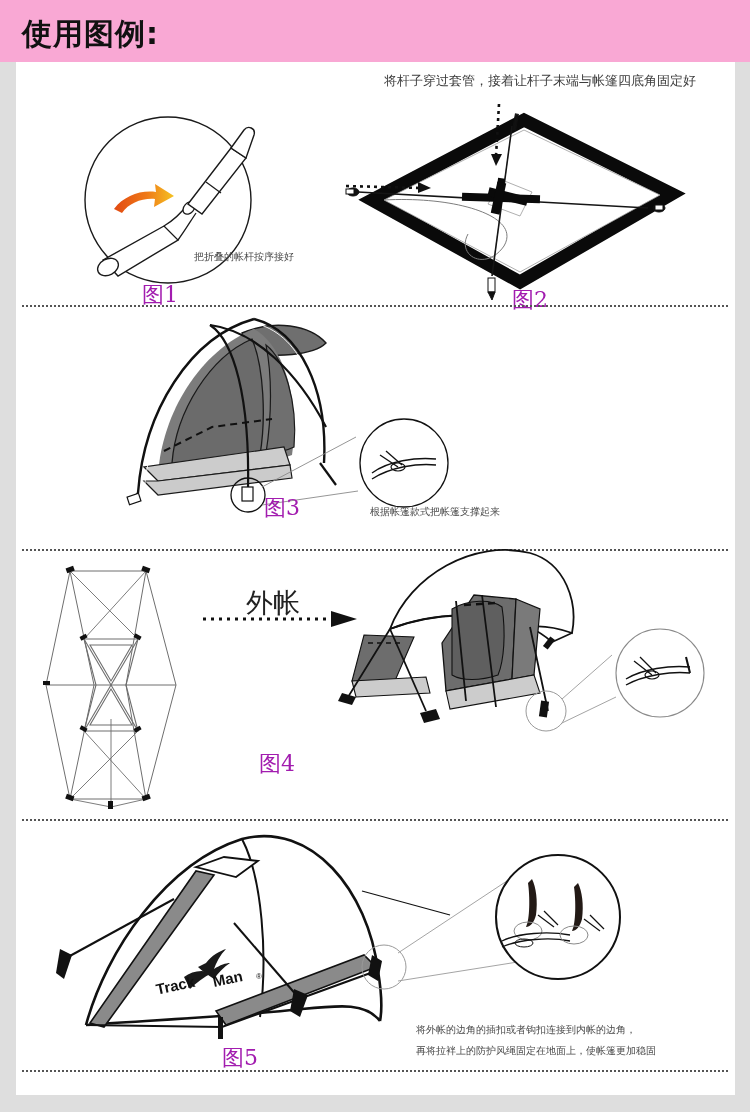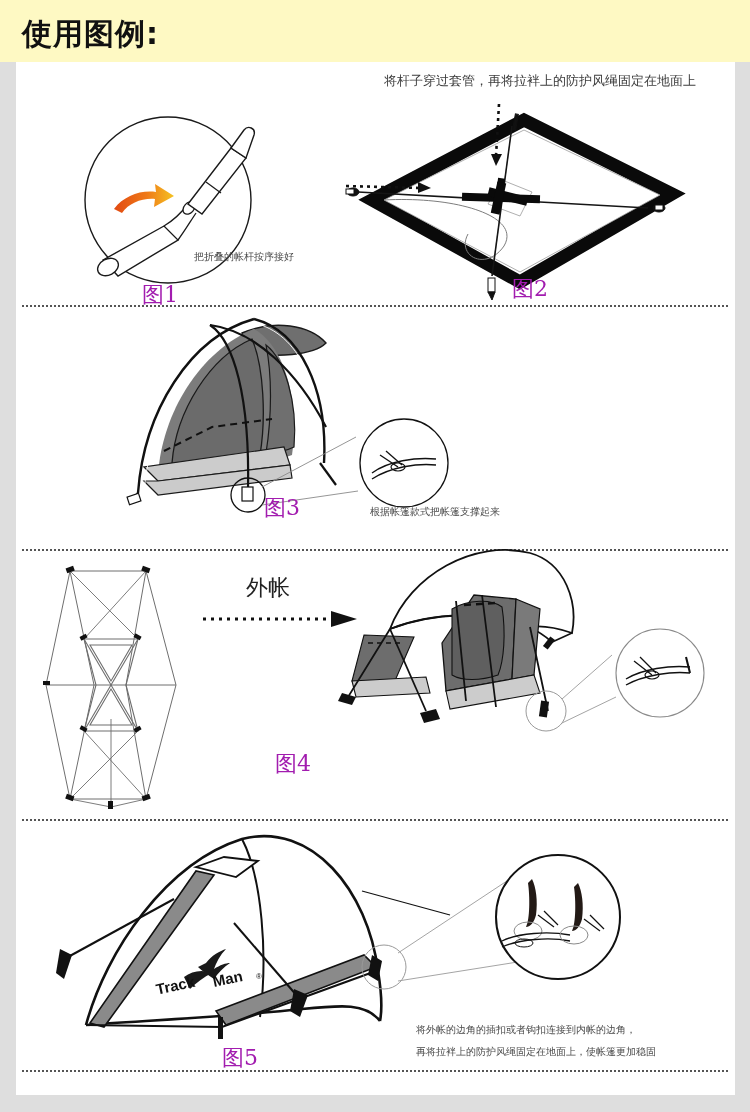--- a/index.html
+++ b/index.html
@@ -6,21 +6,21 @@
   body{
     width:750px;height:1112px;
     background:#dedede;
     font-family:"Liberation Serif","DejaVu Serif",serif;
     overflow:hidden;
   }
   #page{position:relative;width:750px;height:1112px;}
 
   .header{
     position:absolute;left:0;top:0;width:750px;height:62px;
-    background:#fef9c3;
+    background:#f9a8d4;
   }
   .header-title{
     position:absolute;left:22px;top:14px;
     font-size:30px;font-weight:bold;color:#111;
     letter-spacing:1px;
     font-family:"DejaVu Sans","Liberation Sans",sans-serif;
   }
 
   .panel{
     position:absolute;left:16px;top:62px;width:719px;height:1033px;
@@ -40,23 +40,24 @@
     line-height:18px;
   }
   .figlabel{
     position:absolute;
     font-size:22px;color:#a21caf;
     font-family:"DejaVu Serif","Liberation Serif",serif;
     white-space:nowrap;
   }
   .bigcap{
     position:absolute;
-    font-size:22px;color:#222;
+    font-size:27px;color:#222;
     font-family:"DejaVu Serif","Liberation Serif",serif;
     white-space:nowrap;
+    margin-top:12px;
   }
   .topcap{
     position:absolute;
     font-size:13px;color:#3d3d3d;
     font-family:"DejaVu Serif","Liberation Serif",serif;
     white-space:nowrap;
   }
   svg{display:block;overflow:visible;}
 </style>
 </head>
@@ -93,21 +94,21 @@
             <stop offset="55%" stop-color="#ef7a18"></stop>
             <stop offset="100%" stop-color="#f5c322"></stop>
           </linearGradient>
         </defs>
         <path d="M58,101 C68,88 84,82 100,84 L99,76 L118,88 L98,99 L99,91 C86,90 73,95 66,105 Z" fill="url(#arrGrad)"></path>
       </svg>
 
       <div class="cap" style="left:178px;top:186px;">把折叠的帐杆按序接好</div>
       <div class="figlabel" style="left:126px;top:218px;">图1</div>
 
-      <div class="topcap" style="left:368px;top:10px;">将杆子穿过套管，再将拉袢上的防护风绳固定在地面上</div>
+      <div class="topcap" style="left:368px;top:10px;">将杆子穿过套管，接着让杆子末端与帐篷四底角固定好</div>
 
       <svg style="position:absolute;left:320px;top:34px;" width="380" height="205" viewBox="0 0 380 205">
 
         <path d="M188,24 L336,98 L184,186 L36,104 Z" fill="none" stroke="#0a0a0a" stroke-width="13" stroke-linejoin="miter"></path>
 
         <path d="M188,34 L324,99 L184,176 L48,104 Z" fill="#ffffff" stroke="none"></path>
 
         <path d="M188,34 L48,104" fill="none" stroke="#9a9a9a" stroke-width="0.8"></path>
         <path d="M188,34 L324,99" fill="none" stroke="#9a9a9a" stroke-width="0.8"></path>
         <path d="M184,176 L48,104" fill="none" stroke="#9a9a9a" stroke-width="0.8"></path>
@@ -144,21 +145,21 @@
           <line x1="163" y1="8" x2="160" y2="60"></line>
         </g>
         <path d="M155,58 L166,58 L160,70 Z" fill="#111"></path>
 
         <g stroke="#111" stroke-width="2.6" stroke-dasharray="3,4" fill="none">
           <line x1="10" y1="90" x2="84" y2="92"></line>
         </g>
         <path d="M82,86 L82,97 L95,92 Z" fill="#111"></path>
       </svg>
 
-      <div class="figlabel" style="left:496px;top:212px;">图2</div>
+      <div class="figlabel" style="left:496px;top:223px;">图2</div>
     </div>
 
     <div class="divider" style="top:243px;"></div>
 
     <div class="fig" style="left:0;top:245px;width:656px;height:240px;">
 
       <svg style="position:absolute;left:98px;top:8px;" width="330" height="215" viewBox="0 0 330 215">
 
         <path d="M128,18 C160,4 196,10 212,28 C200,40 160,44 132,36 Z" fill="#6f6f6f" stroke="#1a1a1a" stroke-width="1.4"></path>
 
@@ -287,21 +288,21 @@
           <circle cx="326" cy="122" r="44" fill="#fff" stroke="#8a8a8a" stroke-width="1.1"></circle>
           <path d="M292,128 C308,118 336,114 356,116" fill="none" stroke="#111" stroke-width="1.4"></path>
           <path d="M292,134 C310,124 338,120 356,122" fill="none" stroke="#111" stroke-width="1.4"></path>
           <ellipse cx="318" cy="124" rx="7" ry="4" fill="none" stroke="#111" stroke-width="1.2"></ellipse>
           <path d="M300,110 L318,124" fill="none" stroke="#111" stroke-width="1.3"></path>
           <path d="M306,106 L322,122" fill="none" stroke="#111" stroke-width="1.3"></path>
           <path d="M352,106 L356,122" fill="none" stroke="#111" stroke-width="2"></path>
         </g>
       </svg>
 
-      <div class="figlabel" style="left:259px;top:198px;">图4</div>
+      <div class="figlabel" style="left:243px;top:198px;">图4</div>
     </div>
 
     <div class="divider" style="top:757px;"></div>
 
     <div class="fig" style="left:0;top:759px;width:719px;height:274px;">
 
       <svg style="position:absolute;left:30px;top:10px;" width="560" height="220" viewBox="0 0 560 220">
 
         <path d="M40,194 C60,120 120,32 196,8 C266,-10 322,60 332,140 C336,164 336,180 334,190" fill="none" stroke="#111" stroke-width="2.6"></path>
         <path d="M40,194 C92,190 180,186 256,178 C296,174 320,172 334,190" fill="none" stroke="#111" stroke-width="2.6"></path>
@@ -352,19 +353,19 @@
           <path d="M532,52 C536,60 538,74 536,88 C534,96 530,100 526,100 C530,92 530,70 528,56 Z" fill="#231a16"></path>
           <ellipse cx="528" cy="104" rx="14" ry="9" fill="none" stroke="#8a8a8a" stroke-width="1"></ellipse>
           <path d="M538,88 L554,100" fill="none" stroke="#111" stroke-width="1.2"></path>
           <path d="M544,84 L558,98" fill="none" stroke="#111" stroke-width="1.2"></path>
           <ellipse cx="478" cy="112" rx="9" ry="4" fill="none" stroke="#111" stroke-width="1"></ellipse>
         </g>
       </svg>
 
       <div class="figlabel" style="left:206px;top:222px;">图5</div>
       <div class="cap" style="left:400px;top:200px;text-align:center;">将外帐的边角的插扣或者钩扣连接到内帐的边角，</div>
-      <div class="cap" style="left:400px;top:222px;">再将拉袢上的防护风绳固定在地面上，使帐篷更加稳固</div>
+      <div class="cap" style="left:400px;top:222px;font-family:Liberation Mono, monospace;">再将拉袢上的防护风绳固定在地面上，使帐篷更加稳固</div>
     </div>
 
     <div class="divider" style="top:1008px;"></div>
 
   </div>
 </div>
 
 </body></html>

